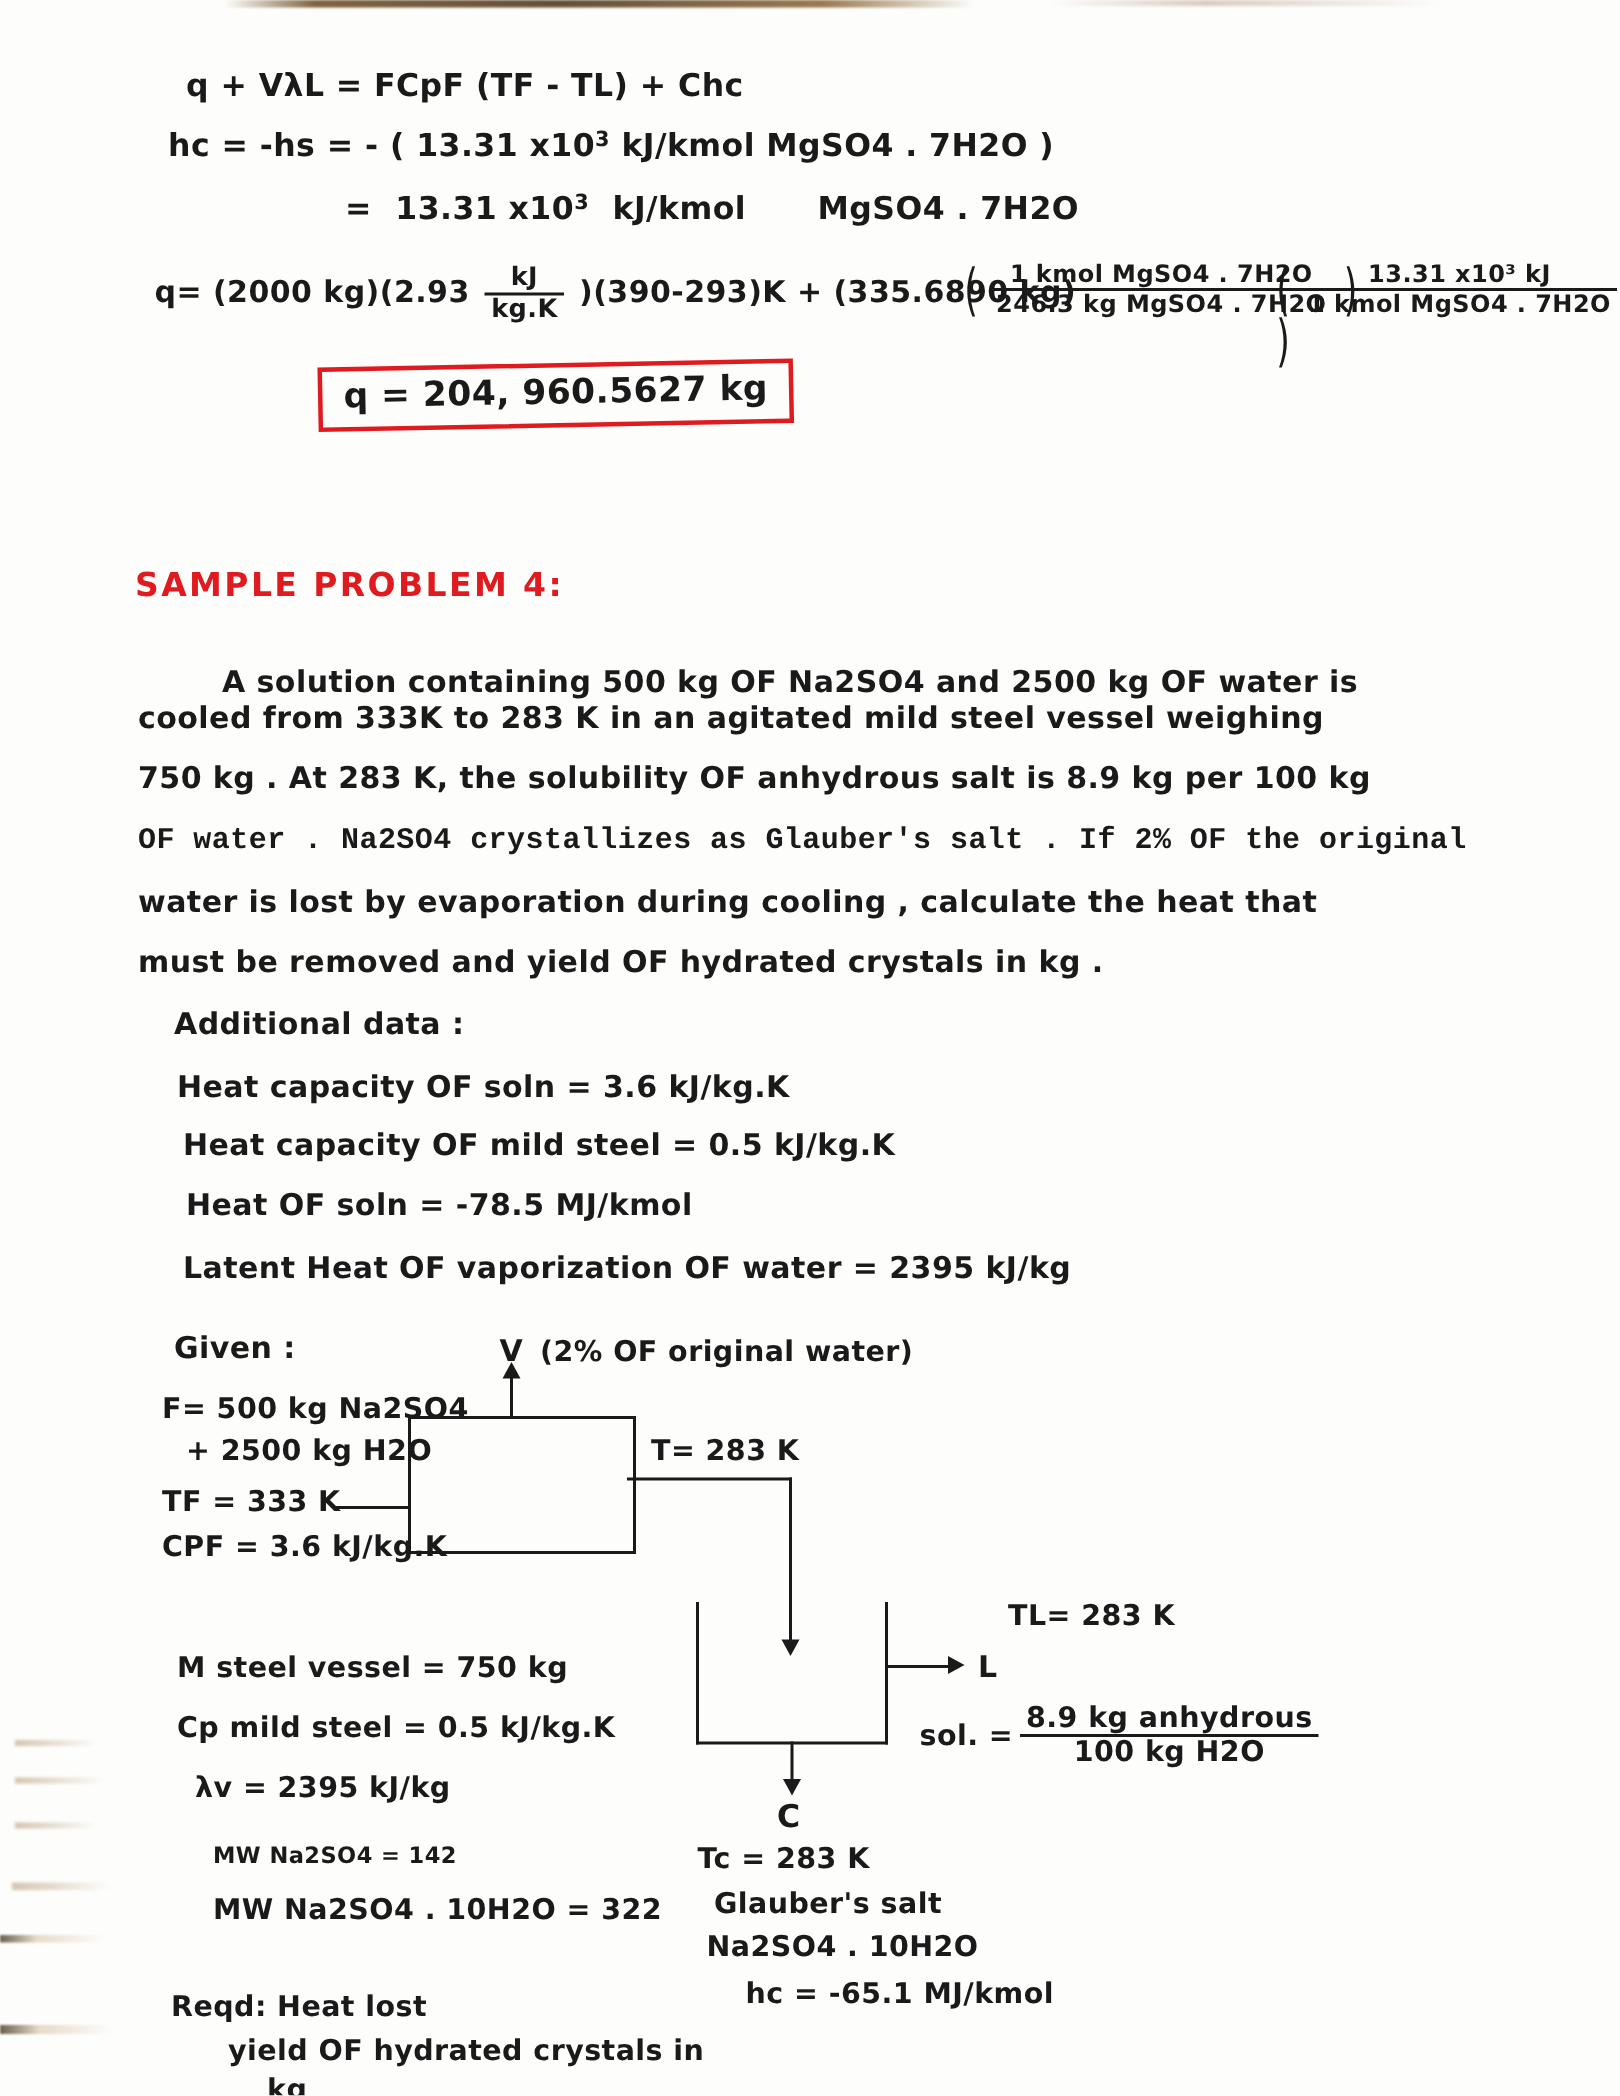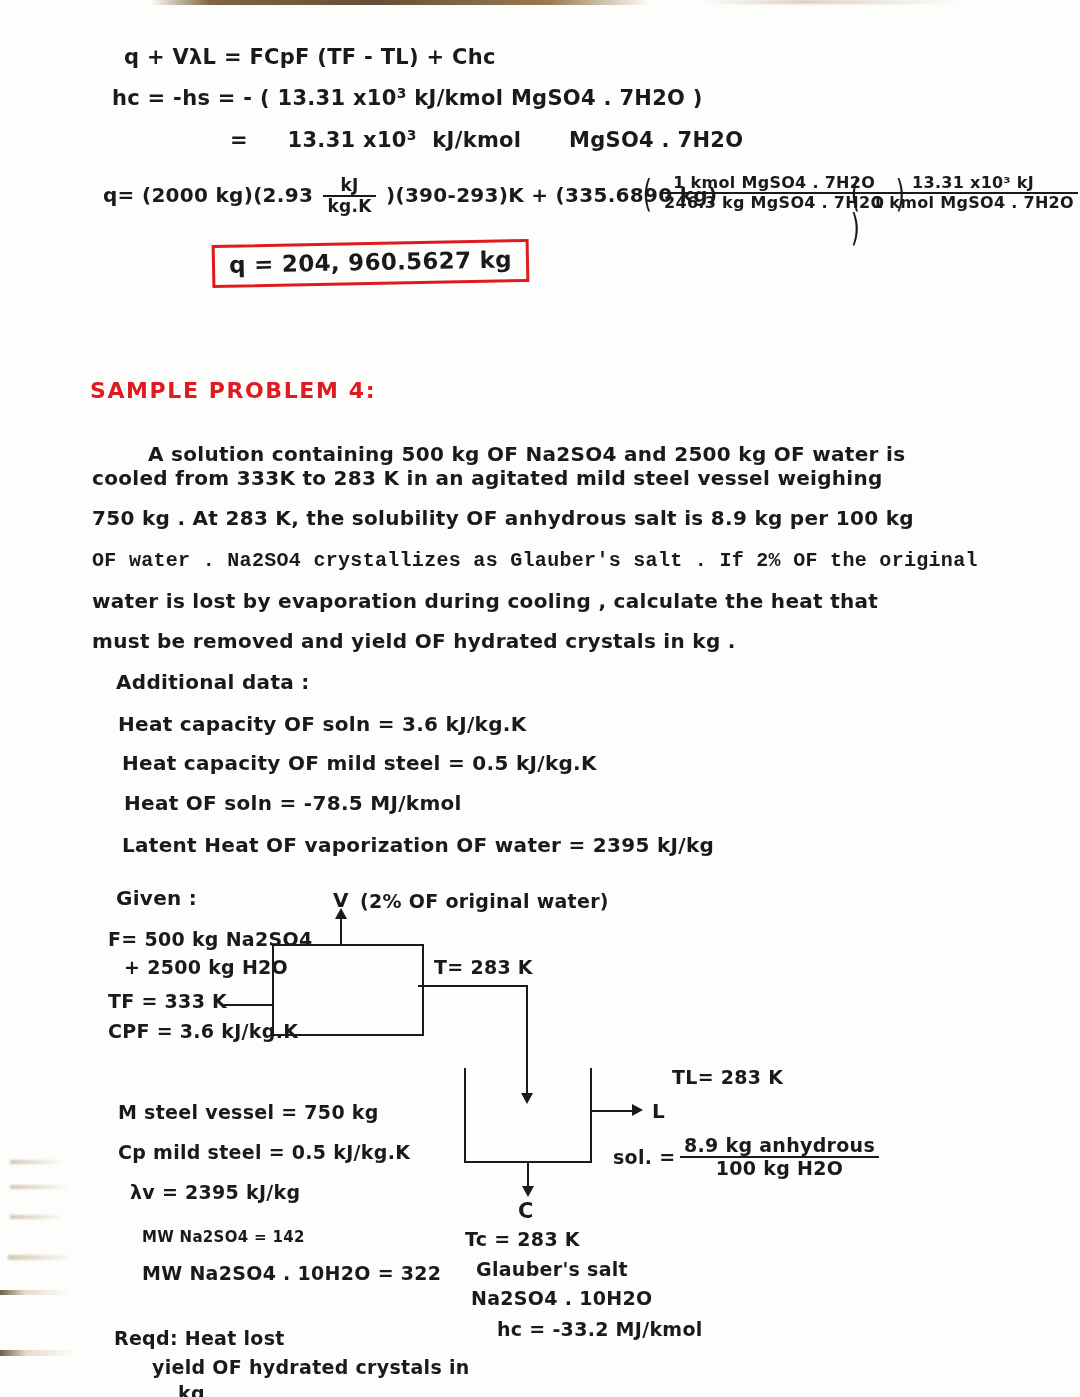--- a/index.html
+++ b/index.html
@@ -130,21 +130,21 @@
   <div class="hand" style="left:124px; top:45px; font-size:21px;">q + VλL = FCpF (TF - TL) + Chc</div>
 
   <div class="hand" style="left:112px; top:85px; font-size:21px;">
     <span>hc = -hs =</span>
     <span>- ( 13.31 x10</span><span class="sup">3</span>
     <span>kJ/kmol    MgSO4 . 7H2O )</span>
   </div>
 
   <div class="hand" style="left:230px; top:127px; font-size:21px;">
     <span>=</span>
-    <span style="margin-left:32px;">13.31 x10</span><span class="sup">3</span>
+    <span style="margin-left:8px;">13.31 x10</span><span class="sup">3</span>
     <span style="margin-left:8px;">kJ/kmol</span>
     <span style="margin-left:40px;">MgSO4 . 7H2O</span>
   </div>
 
   <div class="hand" style="left:103px; top:176px; font-size:20px;">
     <span>q=  (2000 kg)(2.93</span>
     <span class="frac" style="font-size:17px; margin:0 3px;">
       <span class="num">kJ</span>
       <span class="den">kg.K</span>
     </span>
@@ -234,19 +234,19 @@
 
   <div class="hand" style="left:118px; top:1101px; font-size:19px;">M steel vessel =  750 kg</div>
   <div class="hand" style="left:118px; top:1141px; font-size:19px;">Cp mild steel =   0.5  kJ/kg.K</div>
   <div class="hand" style="left:130px; top:1181px; font-size:19px;">λv =  2395  kJ/kg</div>
   <div class="hand" style="left:142px; top:1228px; font-size:15px;">MW    Na2SO4 = 142</div>
   <div class="hand" style="left:142px; top:1262px; font-size:19px;">MW   Na2SO4 . 10H2O = 322</div>
 
   <div class="hand" style="left:465px; top:1228px; font-size:19px;">Tc =   283 K</div>
   <div class="hand" style="left:476px; top:1258px; font-size:19px;">Glauber's   salt</div>
   <div class="hand" style="left:471px; top:1287px; font-size:19px;">Na2SO4 . 10H2O</div>
-  <div class="hand" style="left:497px; top:1318px; font-size:19px;">hc =  -33.2 MJ/kmol</div>
+  <div class="hand" style="left:497px; top:1318px; font-size:19px;">hc =  -65.1 MJ/kmol</div>
 
   <div class="hand" style="left:114px; top:1327px; font-size:19px;">Reqd: Heat  lost</div>
   <div class="hand" style="left:152px; top:1356px; font-size:19px;">yield  OF  hydrated  crystals  in</div>
   <div class="hand" style="left:178px; top:1382px; font-size:19px;">kg</div>
 
 </div>
 
 </body></html>

